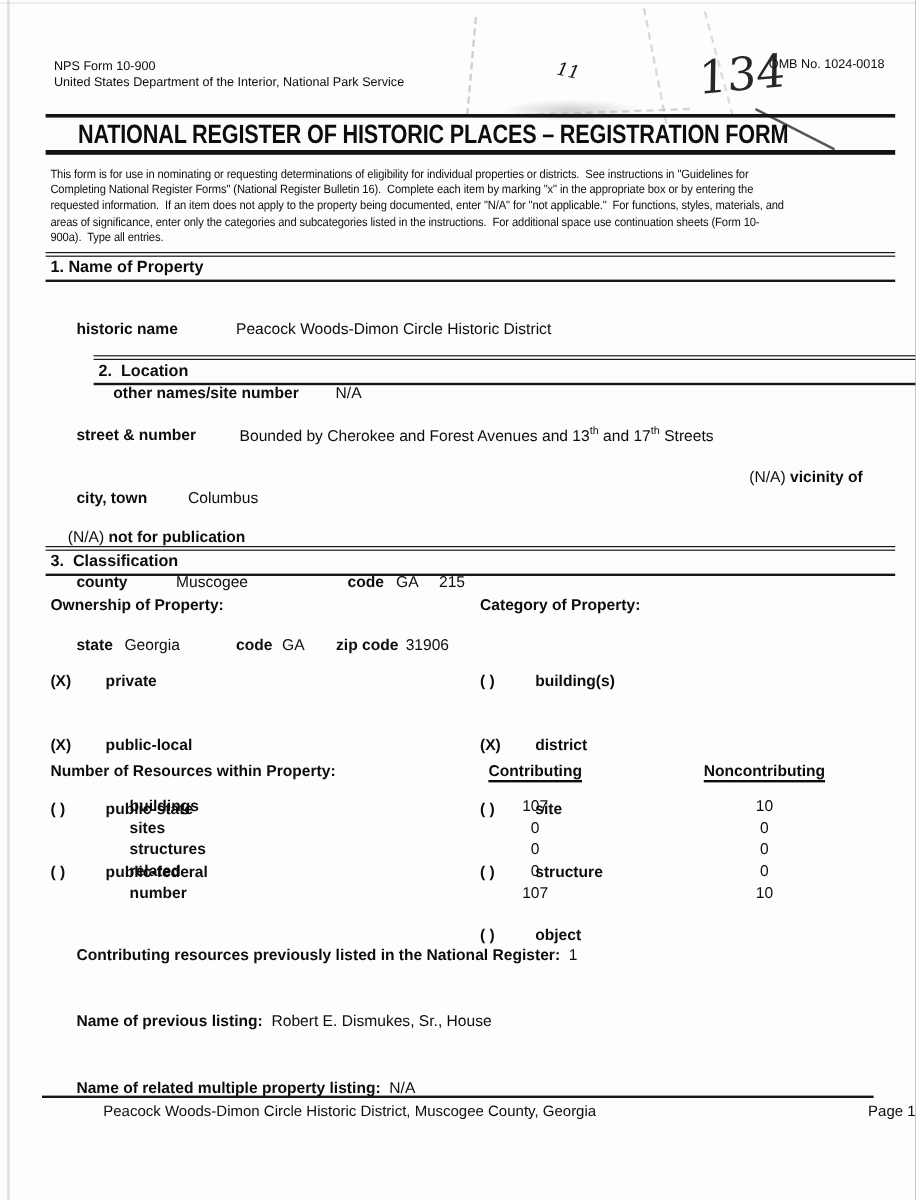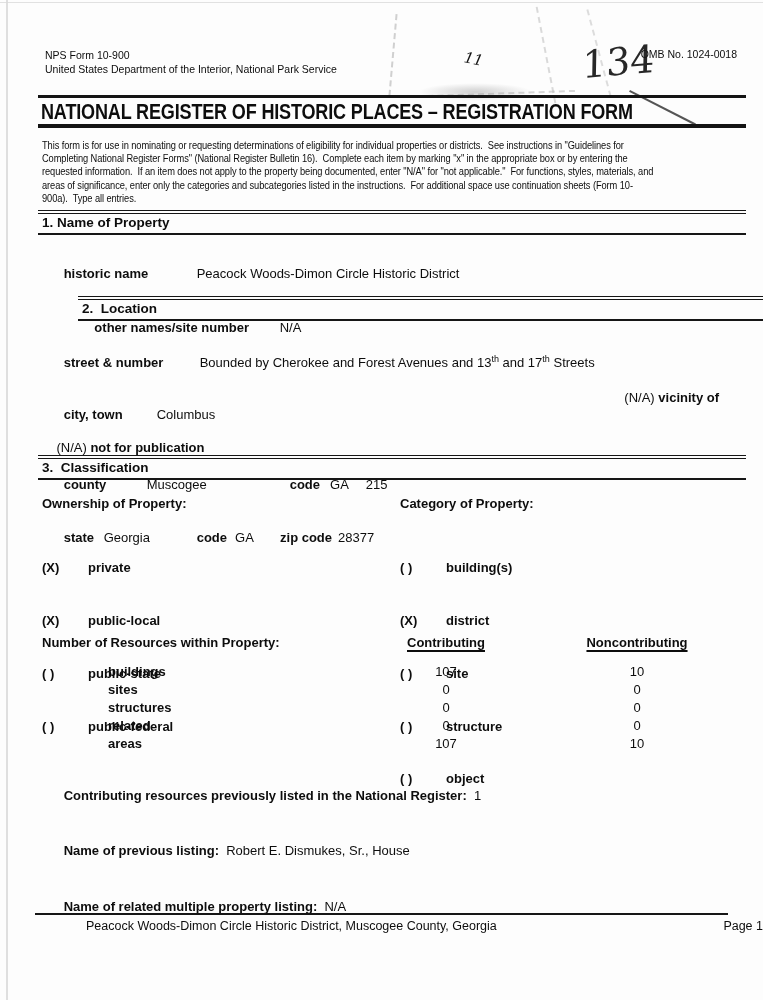--- a/index.html
+++ b/index.html
@@ -30,21 +30,21 @@
   .art2 { left:397px; top:93px; width:178px; transform:rotate(-2deg); opacity:.65; }
   .art3 { left:545px; top:6px; height:98px; transform:rotate(-11deg); opacity:.55; }
   .art4 { left:598px; top:8px; height:90px; transform:rotate(-15deg); opacity:.5; }
   .smudge { left:418px; top:83px; width:115px; height:18px;
     background:radial-gradient(ellipse at center, rgba(150,150,150,.45), rgba(150,150,150,0) 70%); }
 
   
   .title-block { left:38px; top:95px; width:708px; }
   .rule-top { height:3px; background:#141414; }
   .rule-bottom { height:4px; background:#141414; }
-  .form-title { padding:2px 0 1px 3px; }
+  .form-title { padding:2px 0 1px 3px;margin-left:24px; }
   .form-title span {
     display:inline-block; font-weight:700; font-size:22px; line-height:23px;
     letter-spacing:-0.2px; white-space:nowrap; transform:scaleX(0.82); transform-origin:left center;
   }
 
   
   .instructions { left:42px; top:139px; width:755px; transform:scaleX(0.93); transform-origin:top left; }
   .ins-line { font-size:10px; line-height:13.2px; letter-spacing:-0.1px; white-space:pre; }
 
   
@@ -156,21 +156,21 @@
       <span class="lbl w136">street &amp; number</span><span>Bounded by Cherokee and Forest Avenues and 13</span><sup>th</sup><span> and 17</span><sup>th</sup><span> Streets</span>
     </div>
     <div class="loc-row">
       <span class="lbl w93">city, town</span><span>Columbus</span>
       <span class="vicinity"><span>(N/A) </span><span class="lbl">vicinity of</span></span>
     </div>
     <div class="loc-row">
       <span class="lbl w83">county</span><span class="w143">Muscogee</span><span class="lbl mr10">code</span><span class="mr17">GA</span><span>215</span>
     </div>
     <div class="loc-row">
-      <span class="lbl w40">state</span><span class="w93">Georgia</span><span class="lbl mr8">code</span><span class="w45">GA</span><span class="lbl mr6">zip code</span><span>28377</span>
+      <span class="lbl w40">state</span><span class="w93">Georgia</span><span class="lbl mr8">code</span><span class="w45">GA</span><span class="lbl mr6">zip code</span><span>31906</span>
     </div>
   </div>
   <div class="abs row nfp">
     <span>(N/A) </span><span class="lbl">not for publication</span>
   </div>
 
   <div class="abs sec sec3">
     <div class="sec-h">3.  Classification</div>
   </div>
 
@@ -212,21 +212,21 @@
       <span class="res-label">structures</span>
       <span class="col-contrib">0</span>
       <span class="col-noncontrib">0</span>
     </div>
     <div class="res-row">
       <span class="res-label">related</span>
       <span class="col-contrib">0</span>
       <span class="col-noncontrib">0</span>
     </div>
     <div class="res-row">
-      <span class="res-label">areas</span>
+      <span class="res-label">number</span>
       <span class="col-contrib">107</span>
       <span class="col-noncontrib">10</span>
     </div>
   </div>
 
   <div class="abs prev-block">
     <div class="row">
       <span class="lbl">Contributing resources previously listed in the National Register:</span><span>  1</span>
     </div>
     <div class="row">

